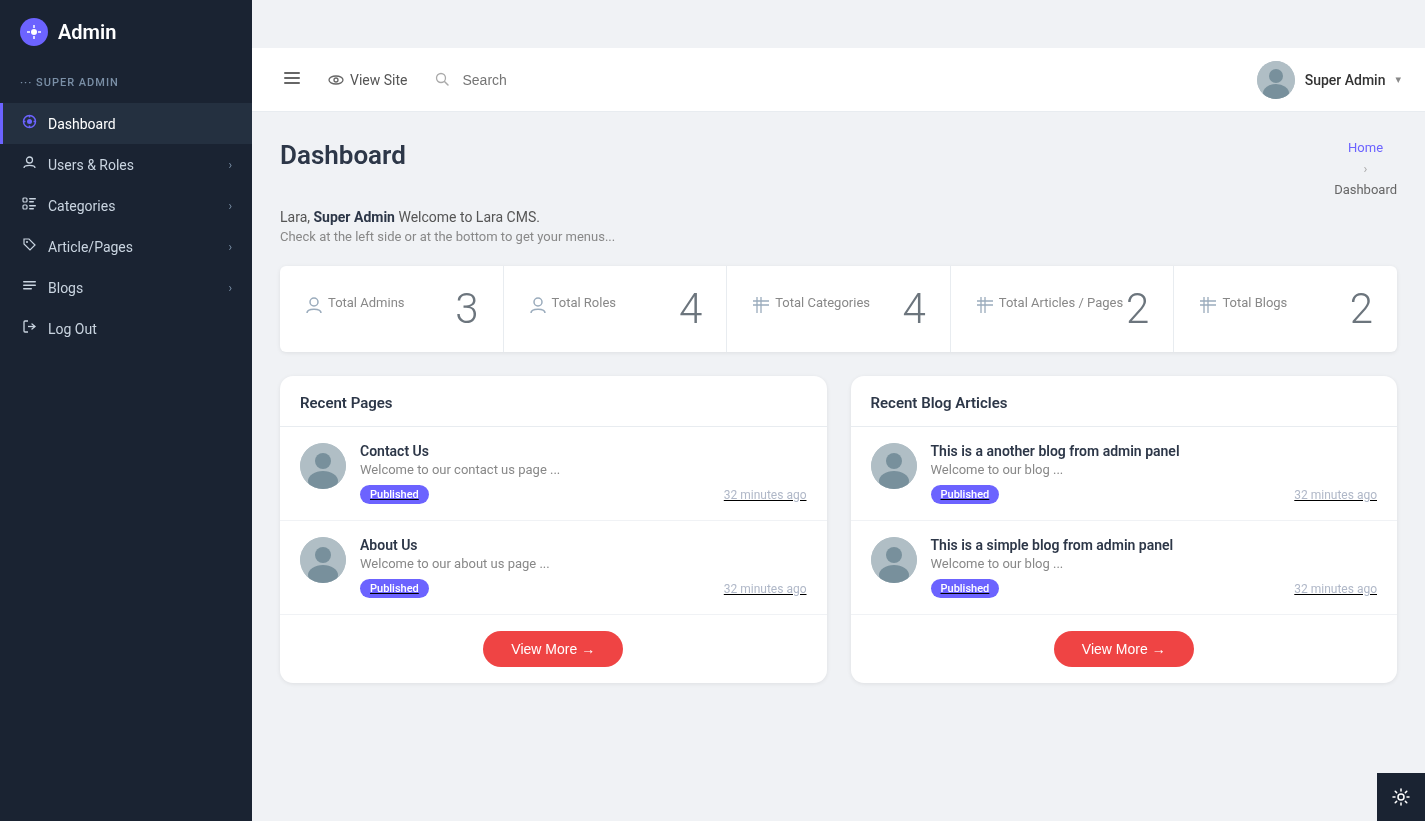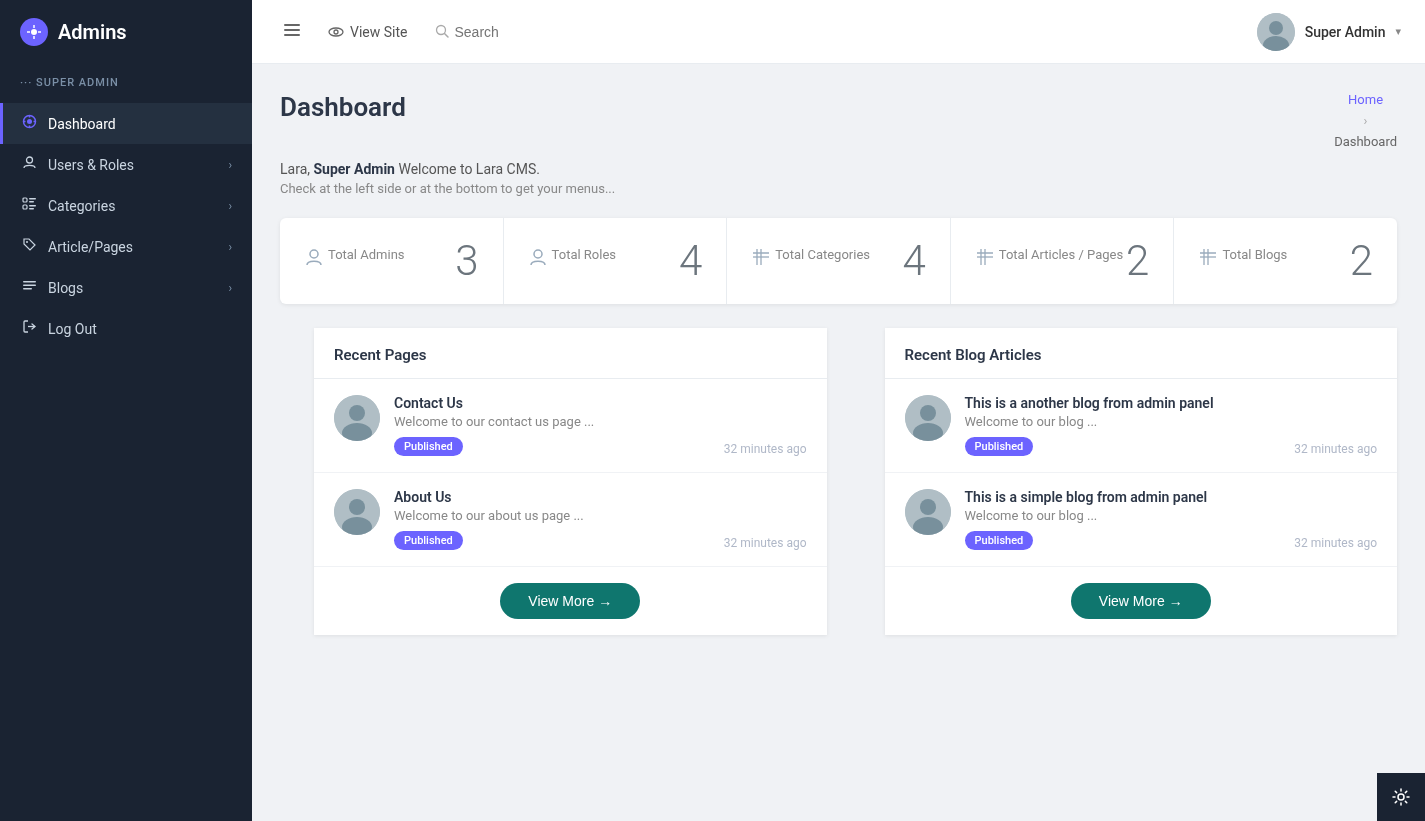--- a/index.html
+++ b/index.html
@@ -69,39 +69,40 @@
     
     .topbar {
       background: #fff;
       height: 64px;
       display: flex;
       align-items: center;
       padding: 0 24px;
       gap: 20px;
       border-bottom: 1px solid #e8ecf0;
       flex-shrink: 0;
+      margin-top: 48px;
     }
     .topbar-hamburger {
       font-size: 18px;
       cursor: pointer;
       color: #555;
       padding: 6px;
     }
     .topbar-viewsite {
       display: flex;
       align-items: center;
       gap: 6px;
       color: #555;
       cursor: pointer;
       font-size: 14px;
     }
     .topbar-search {
       display: flex;
       align-items: center;
-      gap: 4px;
+      gap: 12px;
       color: #999;
       font-size: 14px;
       margin-left: 8px;
     }
     .topbar-search input {
       border: none;
       outline: none;
       color: #555;
       font-size: 14px;
       background: transparent;
@@ -197,24 +198,23 @@
     .stat-number { font-size: 42px; font-weight: 300; color: #6c757d; line-height: 1; }
 
     
     .recent-row {
       display: flex;
       gap: 24px;
     }
     .recent-panel {
       flex: 1;
       background: #fff;
-      border-radius: 0;
+      border-radius: 13px;
       box-shadow: 0 1px 4px rgba(0,0,0,0.08);
       overflow: hidden;
-      margin-left: 34px;
     }
     .recent-panel-header {
       padding: 18px 20px 14px;
       font-size: 15px;
       font-weight: 600;
       color: #2d3748;
       border-bottom: 1px solid #e8ecf0;
     }
     .recent-item {
       display: flex;
@@ -227,37 +227,37 @@
     .recent-avatar {
       width: 46px; height: 46px;
       border-radius: 50%;
       background: #b0bec5;
       flex-shrink: 0;
       overflow: hidden;
     }
     .recent-body { flex: 1; }
     .recent-title { font-size: 14px; font-weight: 600; color: #2d3748; margin-bottom: 3px; }
     .recent-desc { font-size: 13px; color: #888; margin-bottom: 8px; }
-    .recent-footer { display: flex; align-items: flex-end; justify-content: space-between; }
+    .recent-footer { display: flex; align-items: center; justify-content: space-between; text-decoration: underline; }
     .badge-published {
       background: #6c63ff;
       color: #fff;
       font-size: 11px;
       padding: 3px 10px;
       border-radius: 20px;
       font-weight: 500;
     }
     .recent-time { font-size: 12px; color: #b0b8c8; }
 
     .view-more-wrap {
       padding: 16px 20px;
       text-align: center;
     }
     .view-more-btn {
-      background: #0f766e;
+      background: #ef4444;
       color: #fff;
       border: none;
       padding: 10px 28px;
       border-radius: 25px;
       font-size: 14px;
       cursor: pointer;
       font-weight: 500;
       display: inline-flex;
       align-items: center;
       gap: 8px;
@@ -287,21 +287,21 @@
     <div class="brand-icon">
       <svg width="16" height="16" viewBox="0 0 16 16" fill="none">
         <circle cx="8" cy="8" r="7" fill="#6c63ff"></circle>
         <circle cx="8" cy="8" r="3" fill="#fff"></circle>
         <line x1="8" y1="1" x2="8" y2="4" stroke="#fff" stroke-width="1.5"></line>
         <line x1="8" y1="12" x2="8" y2="15" stroke="#fff" stroke-width="1.5"></line>
         <line x1="1" y1="8" x2="4" y2="8" stroke="#fff" stroke-width="1.5"></line>
         <line x1="12" y1="8" x2="15" y2="8" stroke="#fff" stroke-width="1.5"></line>
       </svg>
     </div>
-    <span>Admins</span>
+    <span>Admin</span>
   </div>
 
   <div class="sidebar-section-label">··· SUPER ADMIN</div>
 
   <div class="sidebar-item active">
     <span class="item-icon">
       <svg width="15" height="15" viewBox="0 0 15 15" fill="none">
         <circle cx="7.5" cy="7.5" r="6" stroke="#6c63ff" stroke-width="1.5" fill="none"></circle>
         <circle cx="7.5" cy="7.5" r="2.5" fill="#6c63ff"></circle>
         <line x1="7.5" y1="1" x2="7.5" y2="3.5" stroke="#6c63ff" stroke-width="1.5"></line>

